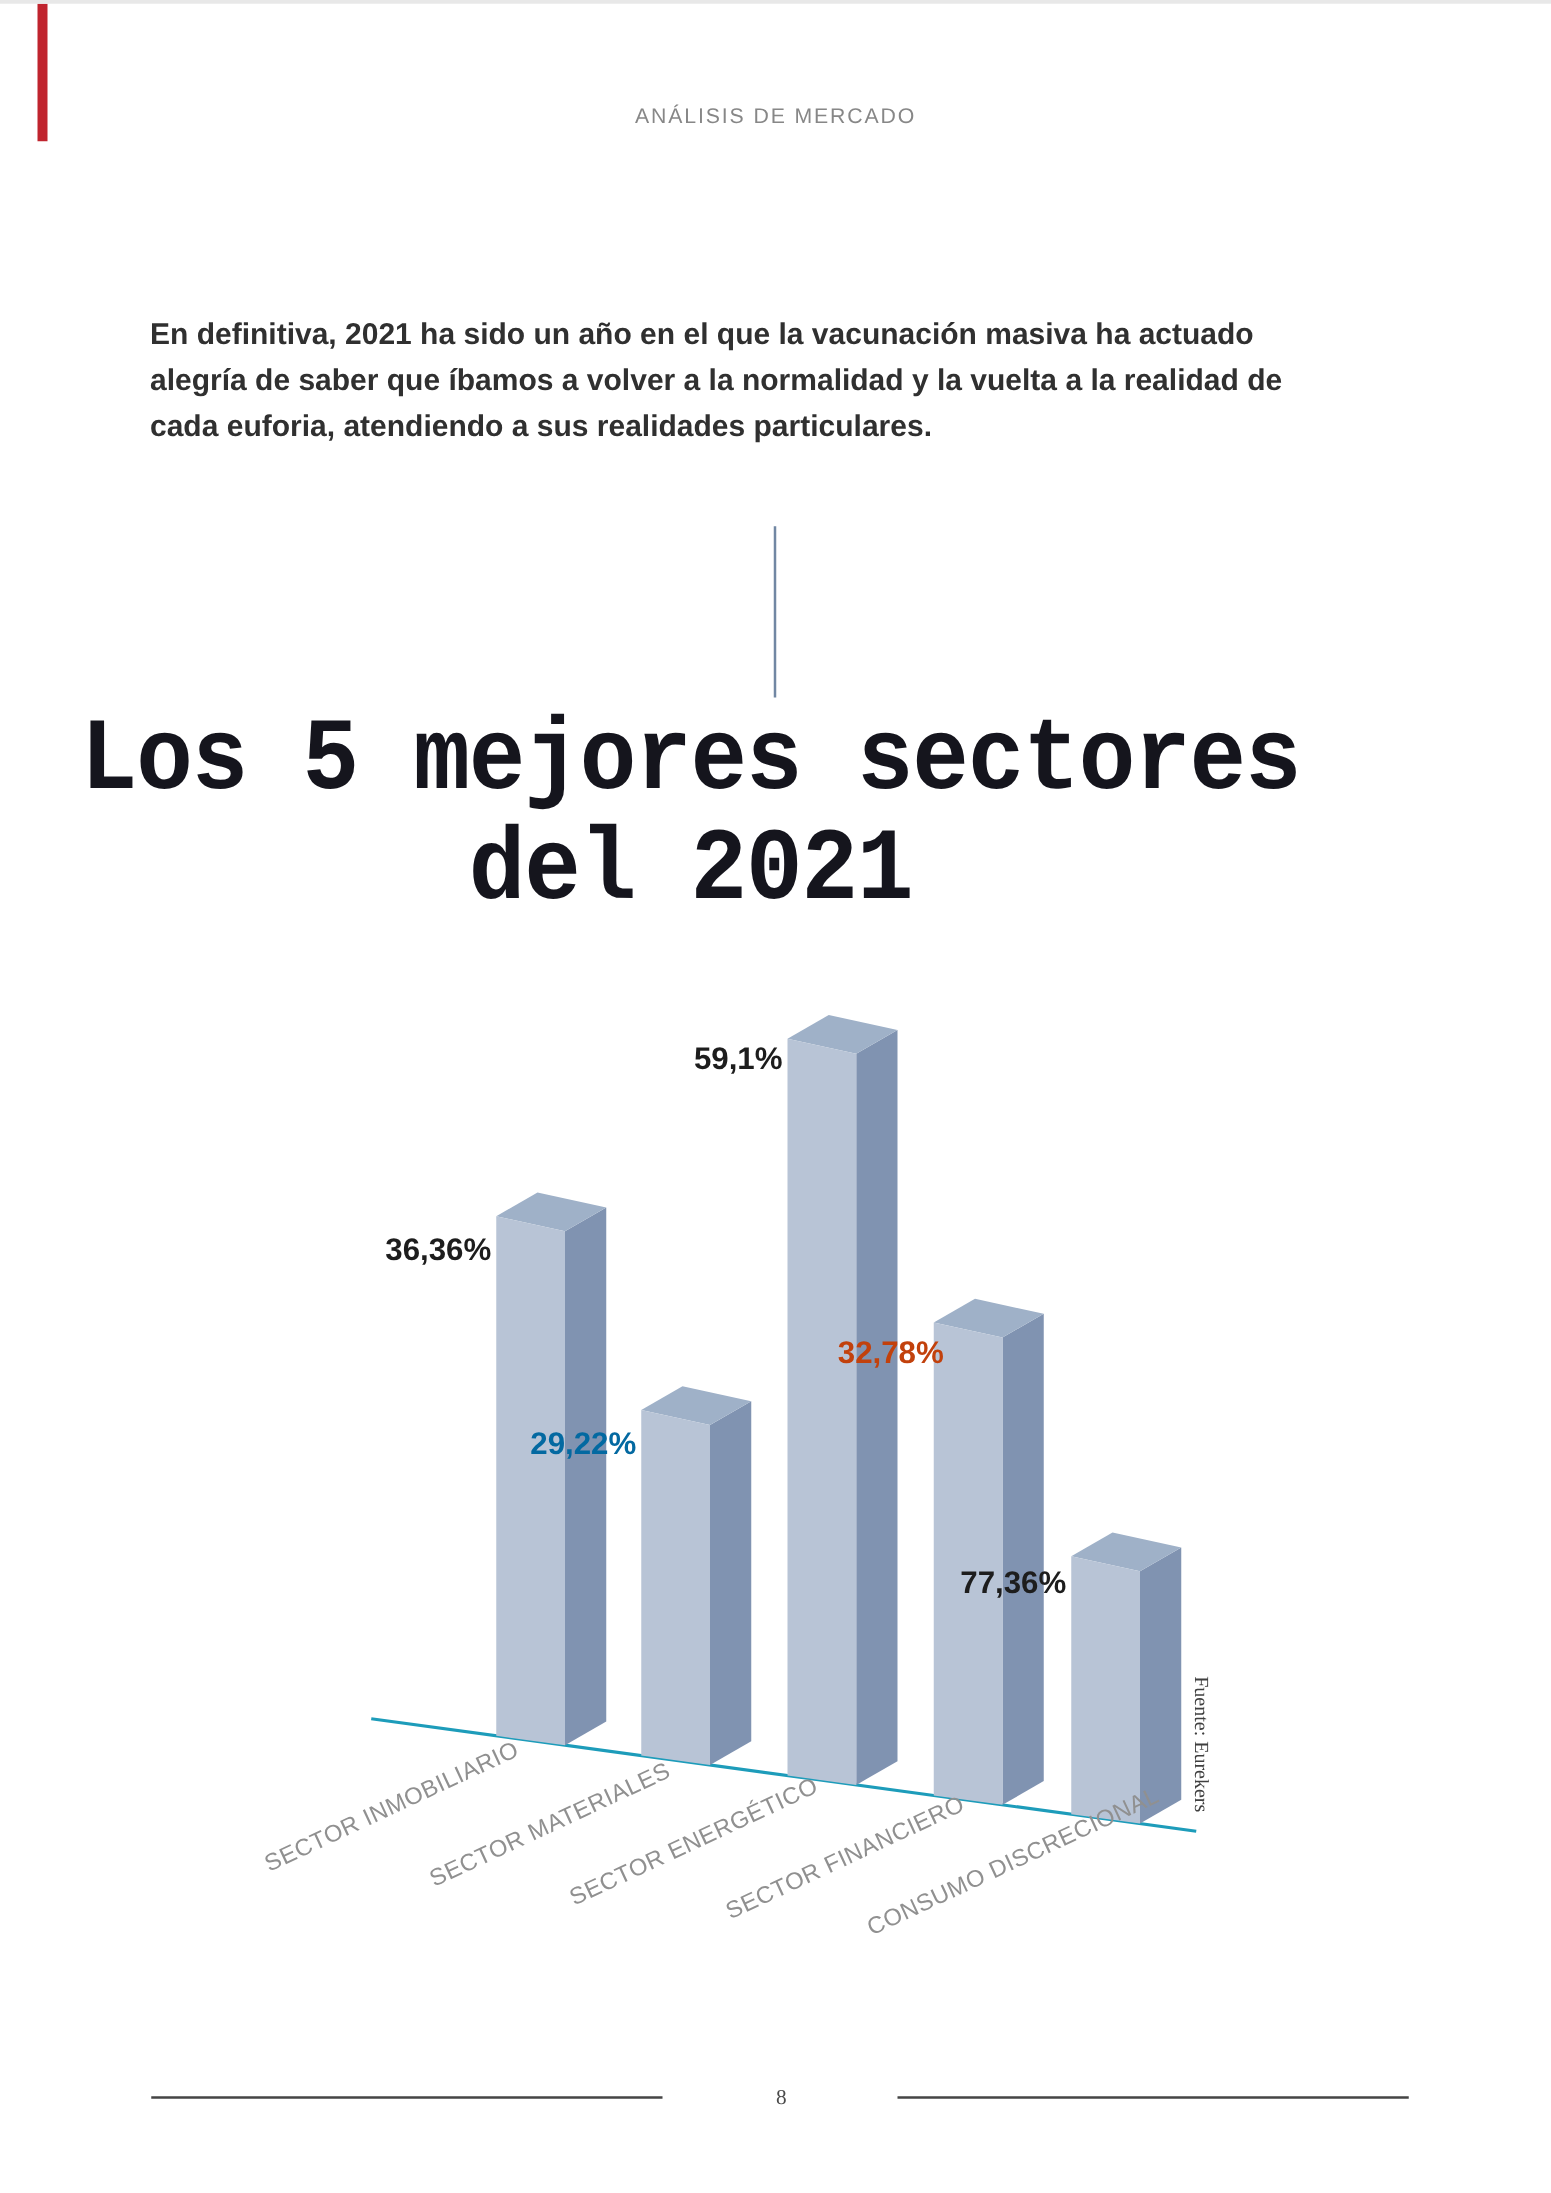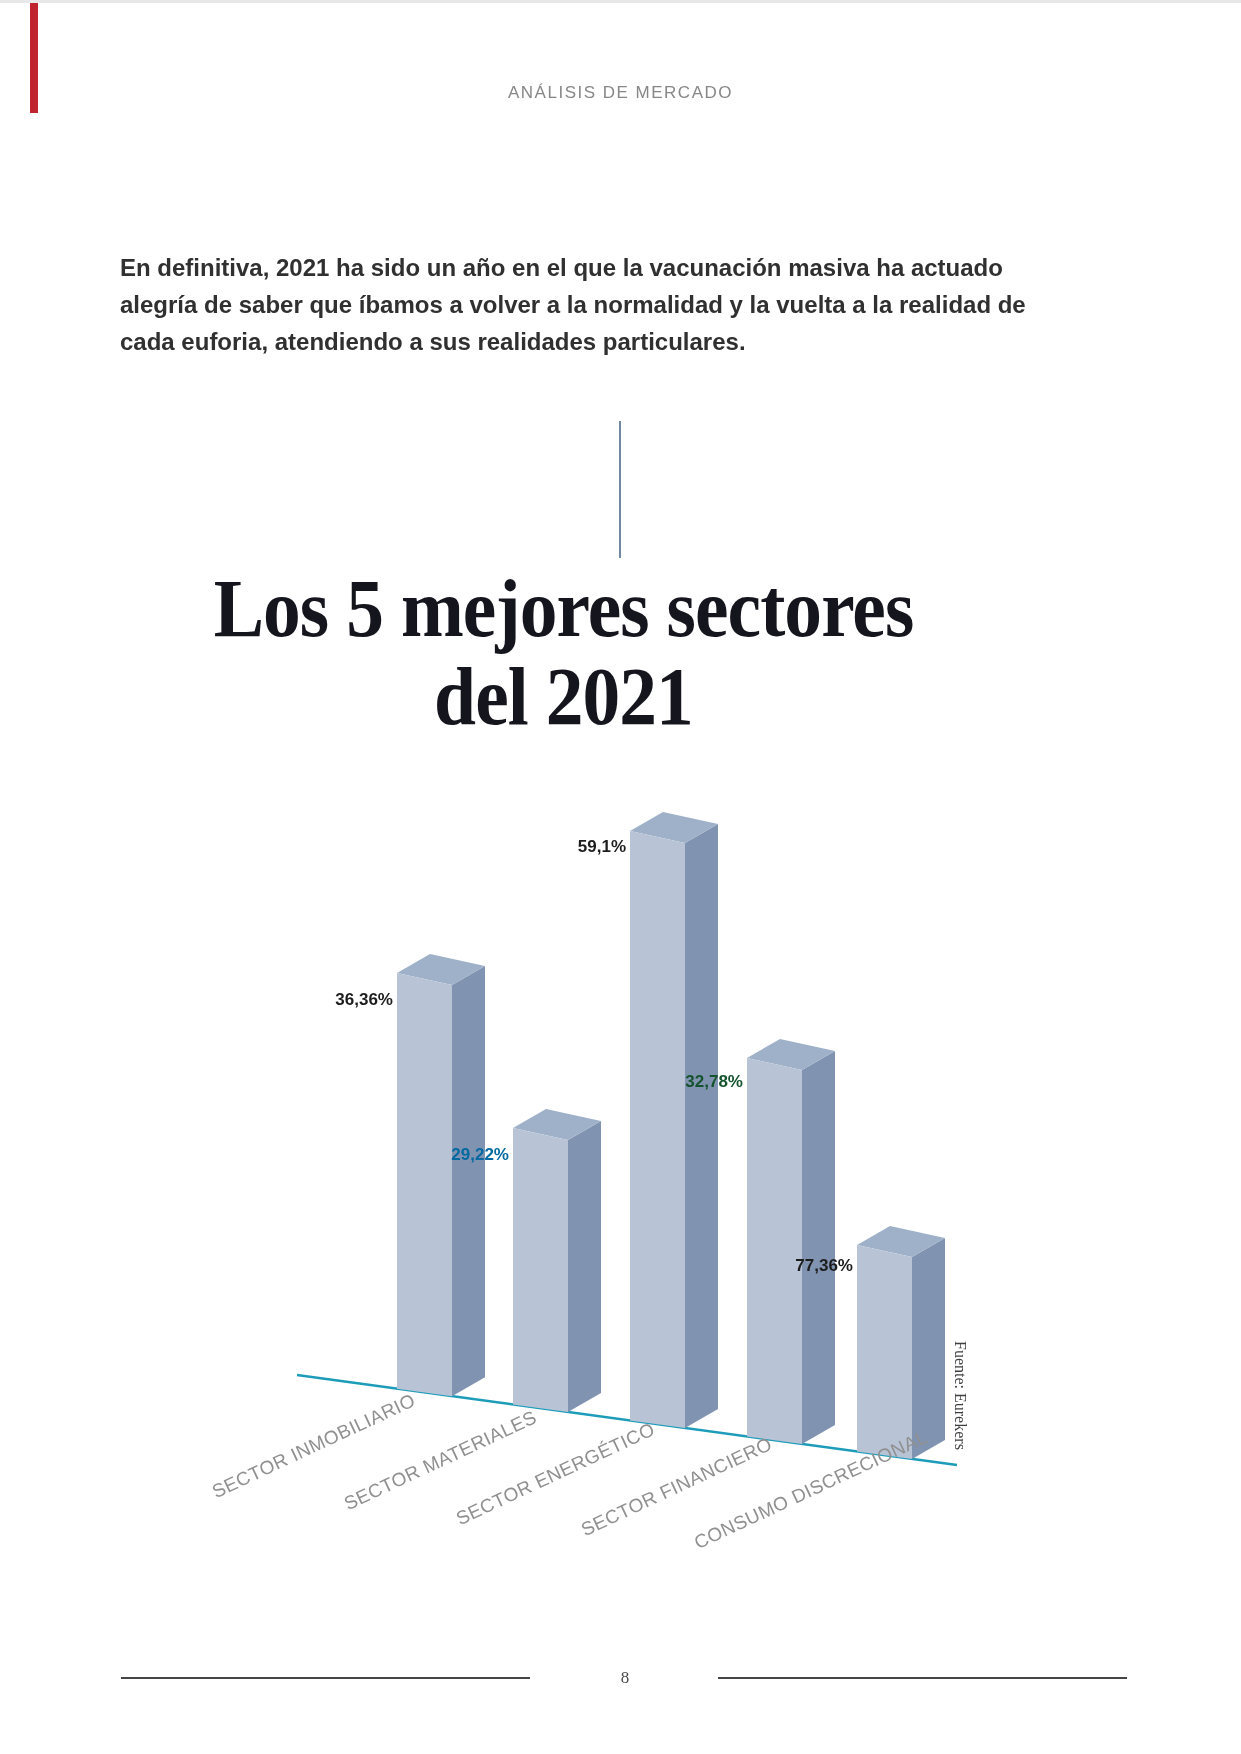--- a/index.html
+++ b/index.html
@@ -13,30 +13,30 @@
   #header-label{
     left:0;top:80px;width:1241px;text-align:center;
     font-size:17px;letter-spacing:1.5px;color:#878787;font-weight:400;
   }
   #intro{
     left:120px;top:246px;width:1001px;
     font-size:24px;line-height:37px;font-weight:700;color:#303030;
   }
   #divider{left:619px;top:418px;width:2px;height:137px;background:#7187a3;}
   #main-title{
-    left:11px;top:562px;width:1105px;text-align:center;
-    font-family:Liberation Serif, serif;font-weight:700;color:#15151d;
+    left:0;top:562px;width:1105px;text-align:center;
+    font-family:Liberation Mono, monospace;font-weight:700;color:#15151d;
   }
   #main-title .tline{
     font-size:82px;line-height:88px;letter-spacing:-1px;
     transform:scaleX(0.92);transform-origin:50% 50%;
   }
   #chart-svg{left:0;top:0;width:1241px;height:1754px;pointer-events:none;}
   .val-label{
-    width:220px;text-align:right;font-size:17px;font-weight:700;color:#1d1d1d;
+    width:220px;text-align:right;font-size:25px;font-weight:700;color:#1d1d1d;
     height:26px;line-height:26px;
   }
   .cat-label{
     height:22px;line-height:22px;font-size:19px;font-weight:400;color:#909090;
     letter-spacing:0.4px;white-space:nowrap;
     transform:rotate(-25deg);transform-origin:0 100%;
   }
   #source-note{
     left:953px;top:1338px;height:20px;line-height:20px;white-space:nowrap;
     font-family:"Liberation Serif",serif;font-size:16px;color:#3f3f3f;
@@ -88,21 +88,21 @@
       <polygon points="747,1055 802,1067 802,1440.882 747,1433.38" fill="#b8c4d6"></polygon>
       <polygon points="912,1254 945,1235 945,1436.886 912,1455.886" fill="#8093b1"></polygon>
       <polygon points="857,1242 890,1223 945,1235 912,1254" fill="#9fb1c8"></polygon>
       <polygon points="857,1242 912,1254 912,1455.886 857,1448.384" fill="#b8c4d6"></polygon>
     </svg>
 
   <div id="value-labels">
       <div class="abs val-label" style="left: 173px; top: 984px; color: rgb(29, 29, 29);">36,36%</div>
       <div class="abs val-label" style="left: 289px; top: 1139px; color: #0369a1;">29,22%</div>
       <div class="abs val-label" style="left: 406px; top: 831px; color: rgb(29, 29, 29);">59,1%</div>
-      <div class="abs val-label" style="left: 523px; top: 1066px; color: #14532d;">32,78%</div>
+      <div class="abs val-label" style="left: 535px; top: 1066px; color: #c2410c;">32,78%</div>
       <div class="abs val-label" style="left: 633px; top: 1250px; color: rgb(29, 29, 29);">77,36%</div>
     </div>
   <div id="cat-labels">
       <div class="abs cat-label" style="left: 218px; top: 1478px; color: rgb(144, 144, 144);">SECTOR INMOBILIARIO</div>
       <div class="abs cat-label" style="left: 350px; top: 1490px; color: rgb(144, 144, 144);">SECTOR MATERIALES</div>
       <div class="abs cat-label" style="left: 462px; top: 1505px; color: rgb(144, 144, 144);">SECTOR ENERGÉTICO</div>
       <div class="abs cat-label" style="left: 587px; top: 1516px; color: rgb(144, 144, 144);">SECTOR FINANCIERO</div>
       <div class="abs cat-label" style="left: 700px; top: 1529px; color: rgb(144, 144, 144);">CONSUMO DISCRECIONAL</div>
     </div>
 

